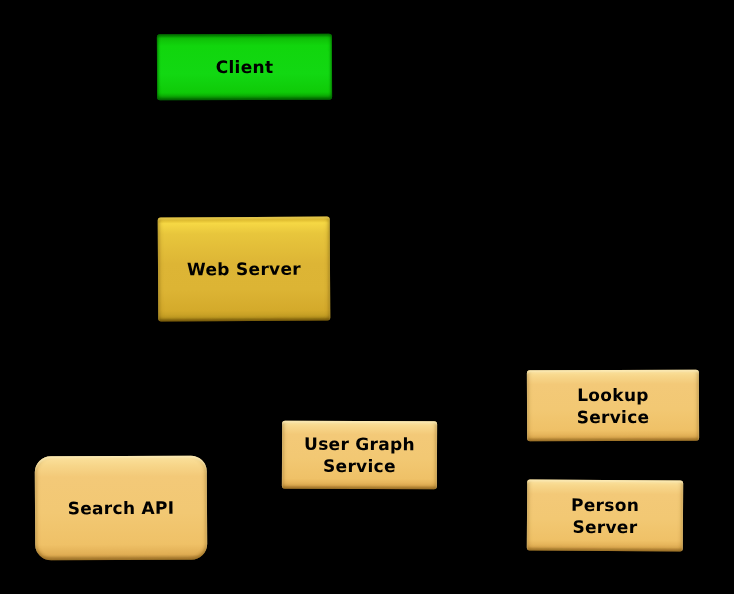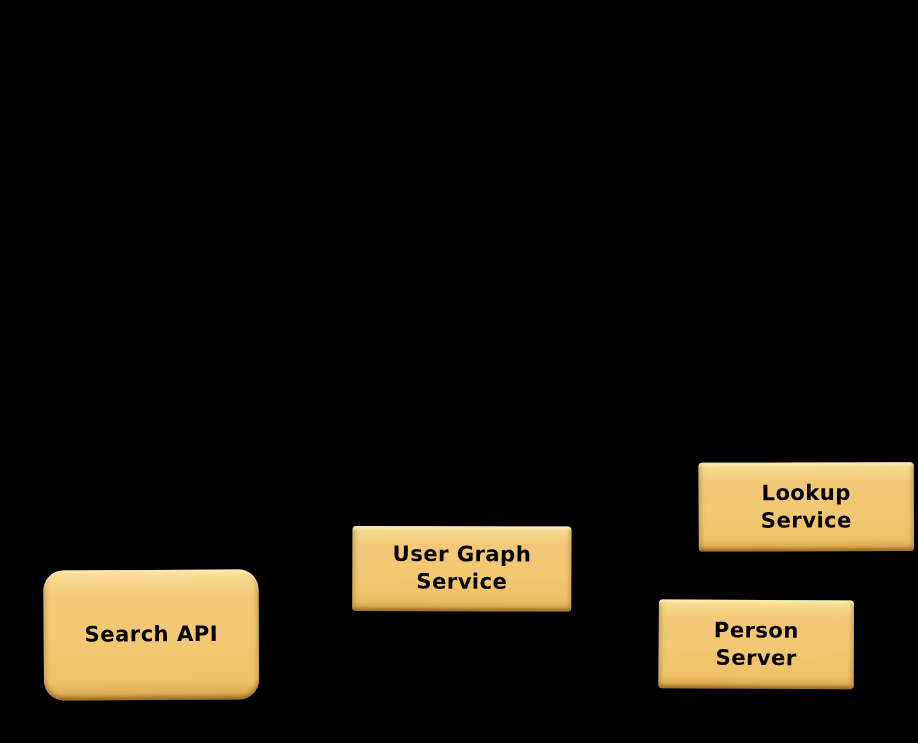--- a/index.html
+++ b/index.html
@@ -66,30 +66,36 @@
       inset 0 2px 3px rgba(0,90,0,0.55),
       inset 2px 0 3px -1px rgba(0,90,0,0.5),
       inset -2px 0 3px -1px rgba(0,90,0,0.5),
       inset 0 -3px 3px rgba(0,80,0,0.5);
   }
 
   
   #node-client        { left:157px; top:34px;  width:175px; height:66px;  transform: rotate(-0.2deg); }
   #node-web-server    { left:158px; top:217px; width:172px; height:104px; transform: rotate(-0.3deg); }
   #node-search-api    { left:35px;  top:456px; width:172px; height:104px; transform: rotate(-0.3deg); border-radius: 16px; }
-  #node-user-graph    { left:282px; top:421px; width:175px; height:68px;  transform: rotate(0.2deg); }
-  #node-lookup        { left:527px; top:370px; width:172px; height:71px;  transform: rotate(-0.2deg); margin-left: 32px; }
+  #node-user-graph    { left:282px; top:421px; width:155px; height:68px;  transform: rotate(0.2deg); }
+  #node-lookup        { left:527px; top:370px; width:172px; height:71px;  transform: rotate(-0.2deg); }
   #node-person        { left:527px; top:480px; width:156px; height:71px;  transform: rotate(0.3deg); }
 </style>
 </head>
 <body>
 
 <div class="canvas">
 
+  <div class="node client" id="node-client">
+    <span class="label">Client</span>
+  </div>
 
+  <div class="node gold" id="node-web-server">
+    <span class="label">Web Server</span>
+  </div>
 
   <div class="node svc" id="node-search-api">
     <span class="label">Search API</span>
   </div>
 
   <div class="node svc" id="node-user-graph">
     <span class="label">User Graph
 Service</span>
   </div>
 

